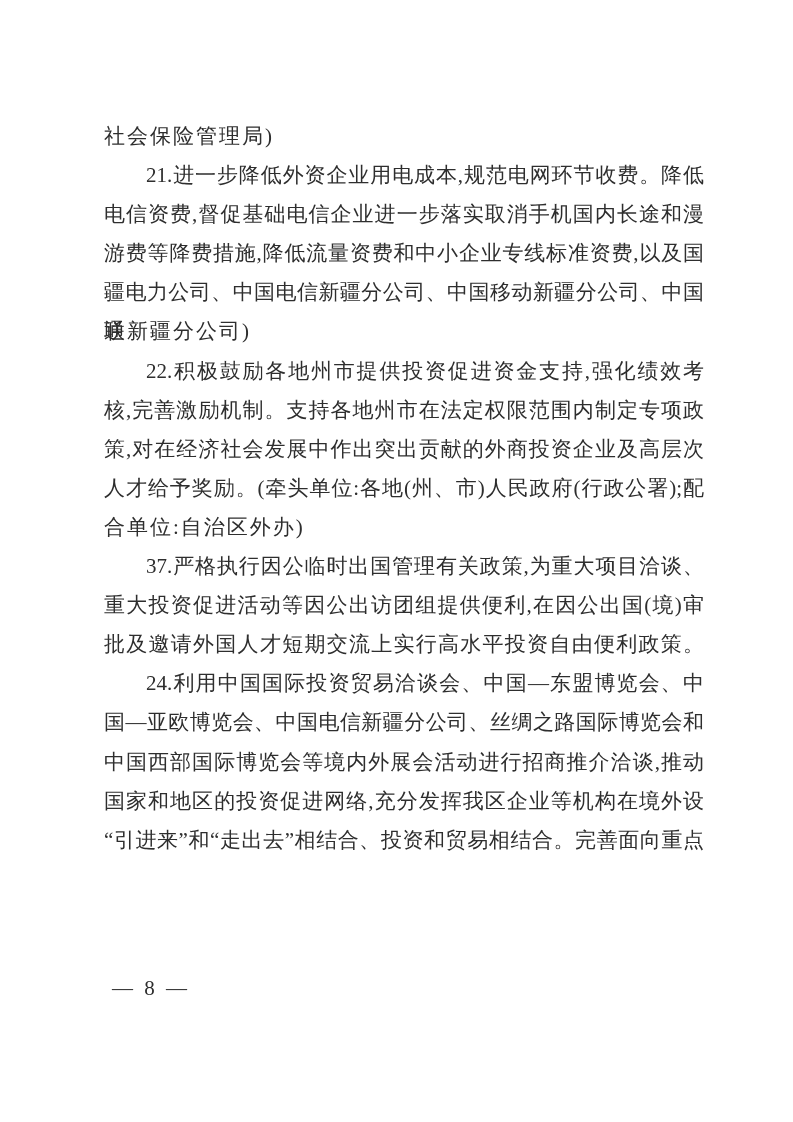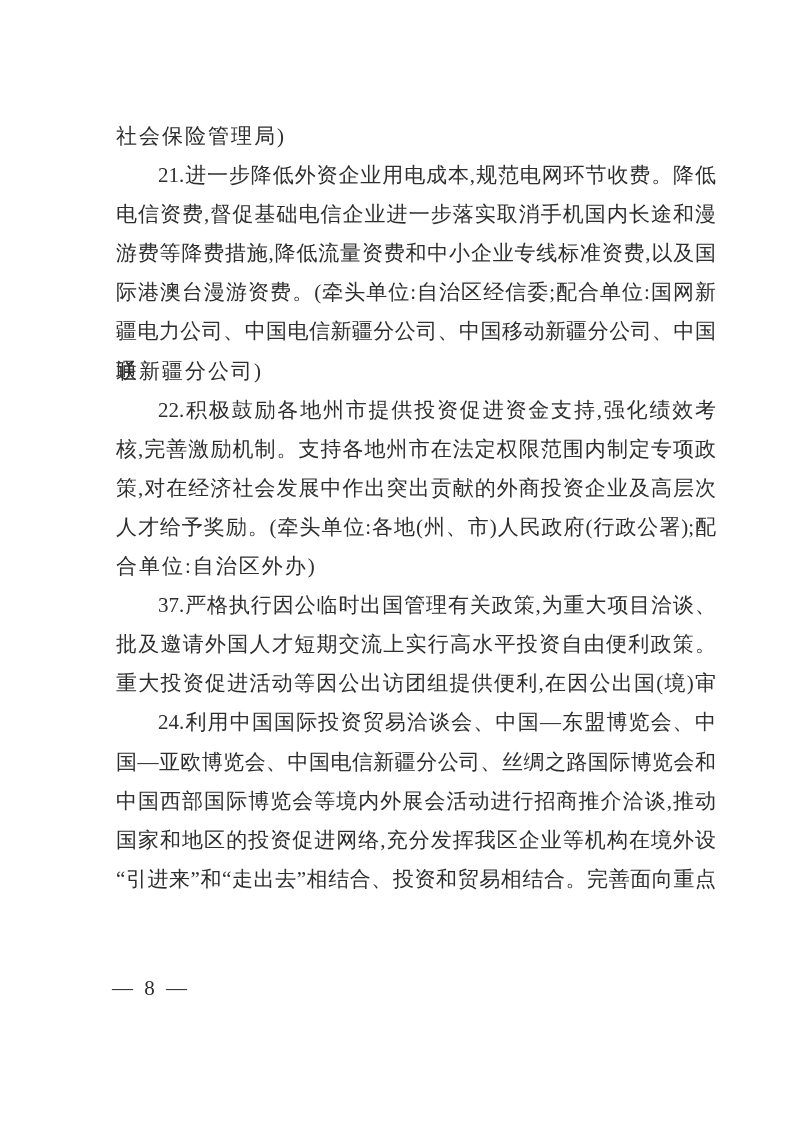--- a/index.html
+++ b/index.html
@@ -9,21 +9,21 @@
     position:relative;
     width:793px;
     height:1122px;
     background:var(--bg);
     overflow:hidden;
     font-family:"Liberation Serif","DejaVu Serif",serif;
     color:var(--ink);
   }
   .textblock {
     position:absolute;
-    left:116px;
+    left:104px;
     top:117px;
     width:600px;
   }
   .line {
     font-size:21px;
     height:39.1px;
     line-height:39.1px;
     letter-spacing:2px;
     white-space:nowrap;
   }
@@ -50,42 +50,41 @@
   <div class="textblock">
 
       <div class="line">社会保险管理局)</div>
 
       <div class="line indent justify">21.进一步降低外资企业用电成本,规范电网环节收费。降低</div>
 
       <div class="line justify">电信资费,督促基础电信企业进一步落实取消手机国内长途和漫</div>
 
       <div class="line justify">游费等降费措施,降低流量资费和中小企业专线标准资费,以及国</div>
 
-      <div class="line justify">际港澳台漫游资费。(牵头单位:自治区经信委;配合单位:国网新</div>
 
       <div class="line justify">疆电力公司、中国电信新疆分公司、中国移动新疆分公司、中国联</div>
 
       <div class="line">通新疆分公司)</div>
 
 
       <div class="line indent justify">22.积极鼓励各地州市提供投资促进资金支持,强化绩效考</div>
 
       <div class="line justify">核,完善激励机制。支持各地州市在法定权限范围内制定专项政</div>
 
       <div class="line justify">策,对在经济社会发展中作出突出贡献的外商投资企业及高层次</div>
 
       <div class="line justify">人才给予奖励。(牵头单位:各地(州、市)人民政府(行政公署);配</div>
 
       <div class="line">合单位:自治区外办)</div>
 
       <div class="line indent justify">37.严格执行因公临时出国管理有关政策,为重大项目洽谈、</div>
 
+      <div class="line justify">重大投资促进活动等因公出访团组提供便利,在因公出国(境)审</div>
+
       <div class="line justify">批及邀请外国人才短期交流上实行高水平投资自由便利政策。</div>
-
-      <div class="line justify">重大投资促进活动等因公出访团组提供便利,在因公出国(境)审</div>
 
 
       <div class="line indent justify">24.利用中国国际投资贸易洽谈会、中国—东盟博览会、中</div>
 
       <div class="line justify">国—亚欧博览会、中国电信新疆分公司、丝绸之路国际博览会和</div>
 
       <div class="line justify">中国西部国际博览会等境内外展会活动进行招商推介洽谈,推动</div>
 
       <div class="line justify">国家和地区的投资促进网络,充分发挥我区企业等机构在境外设</div>
 

